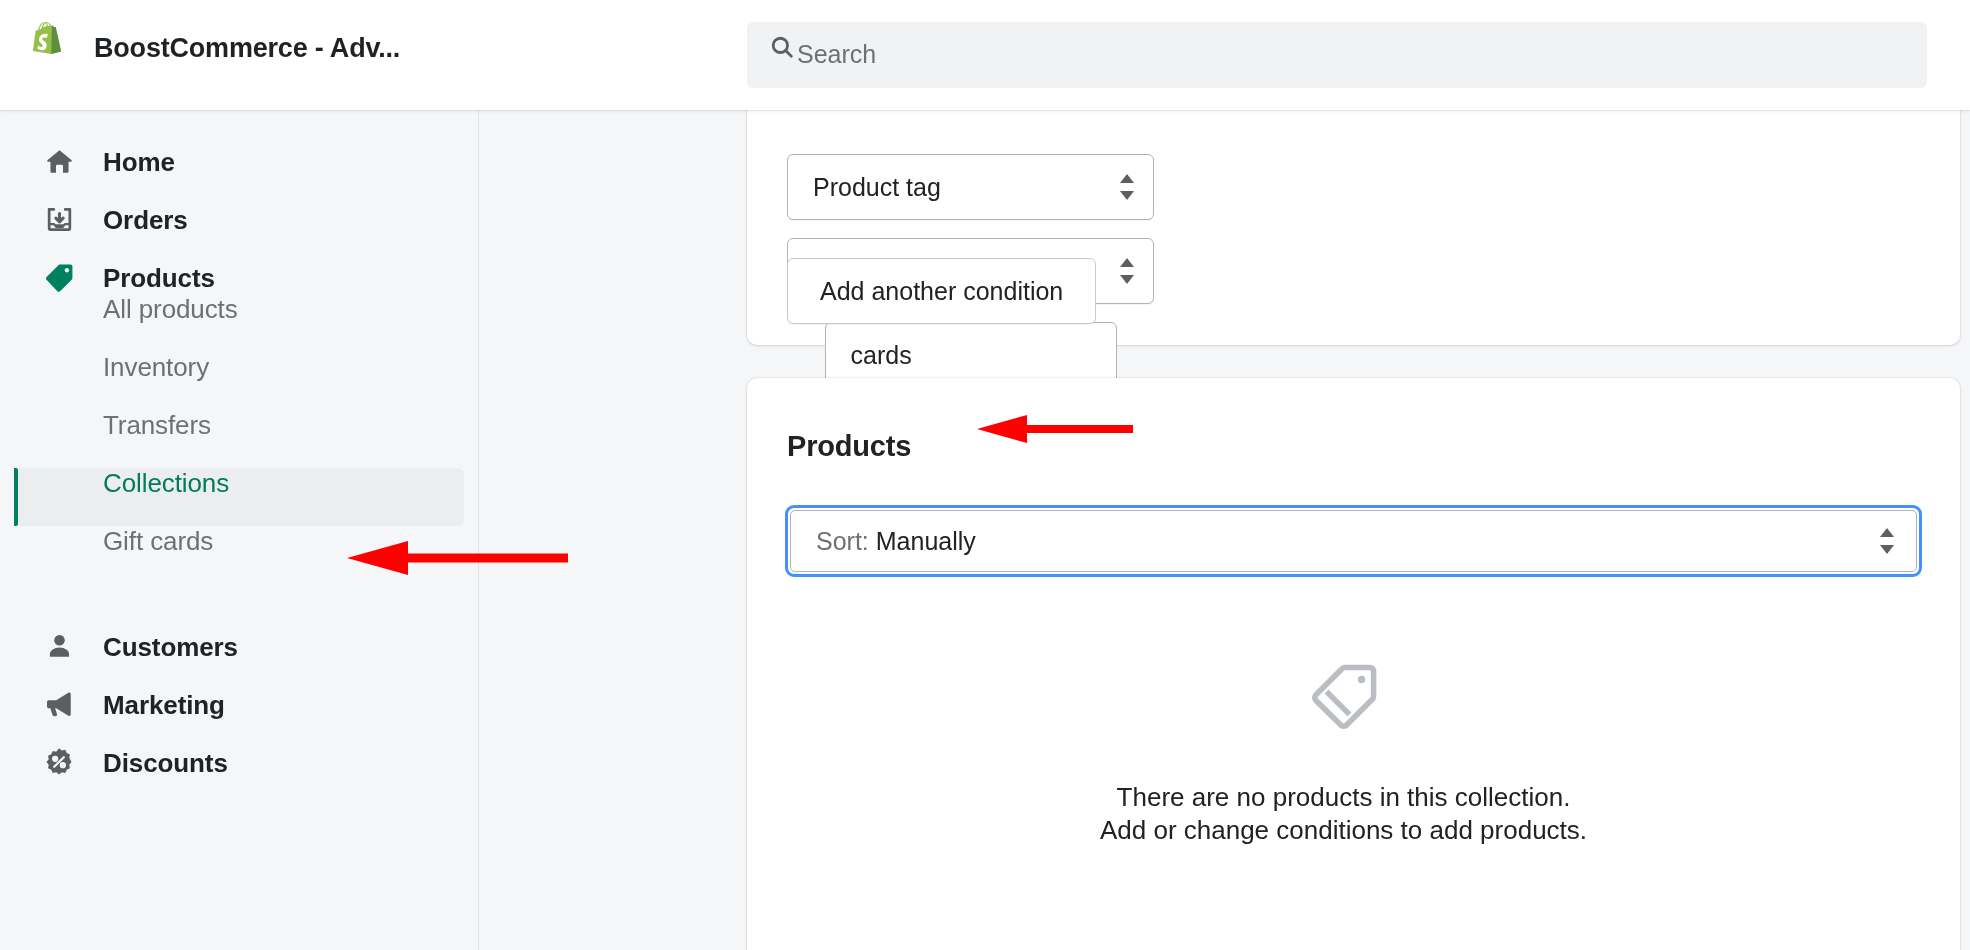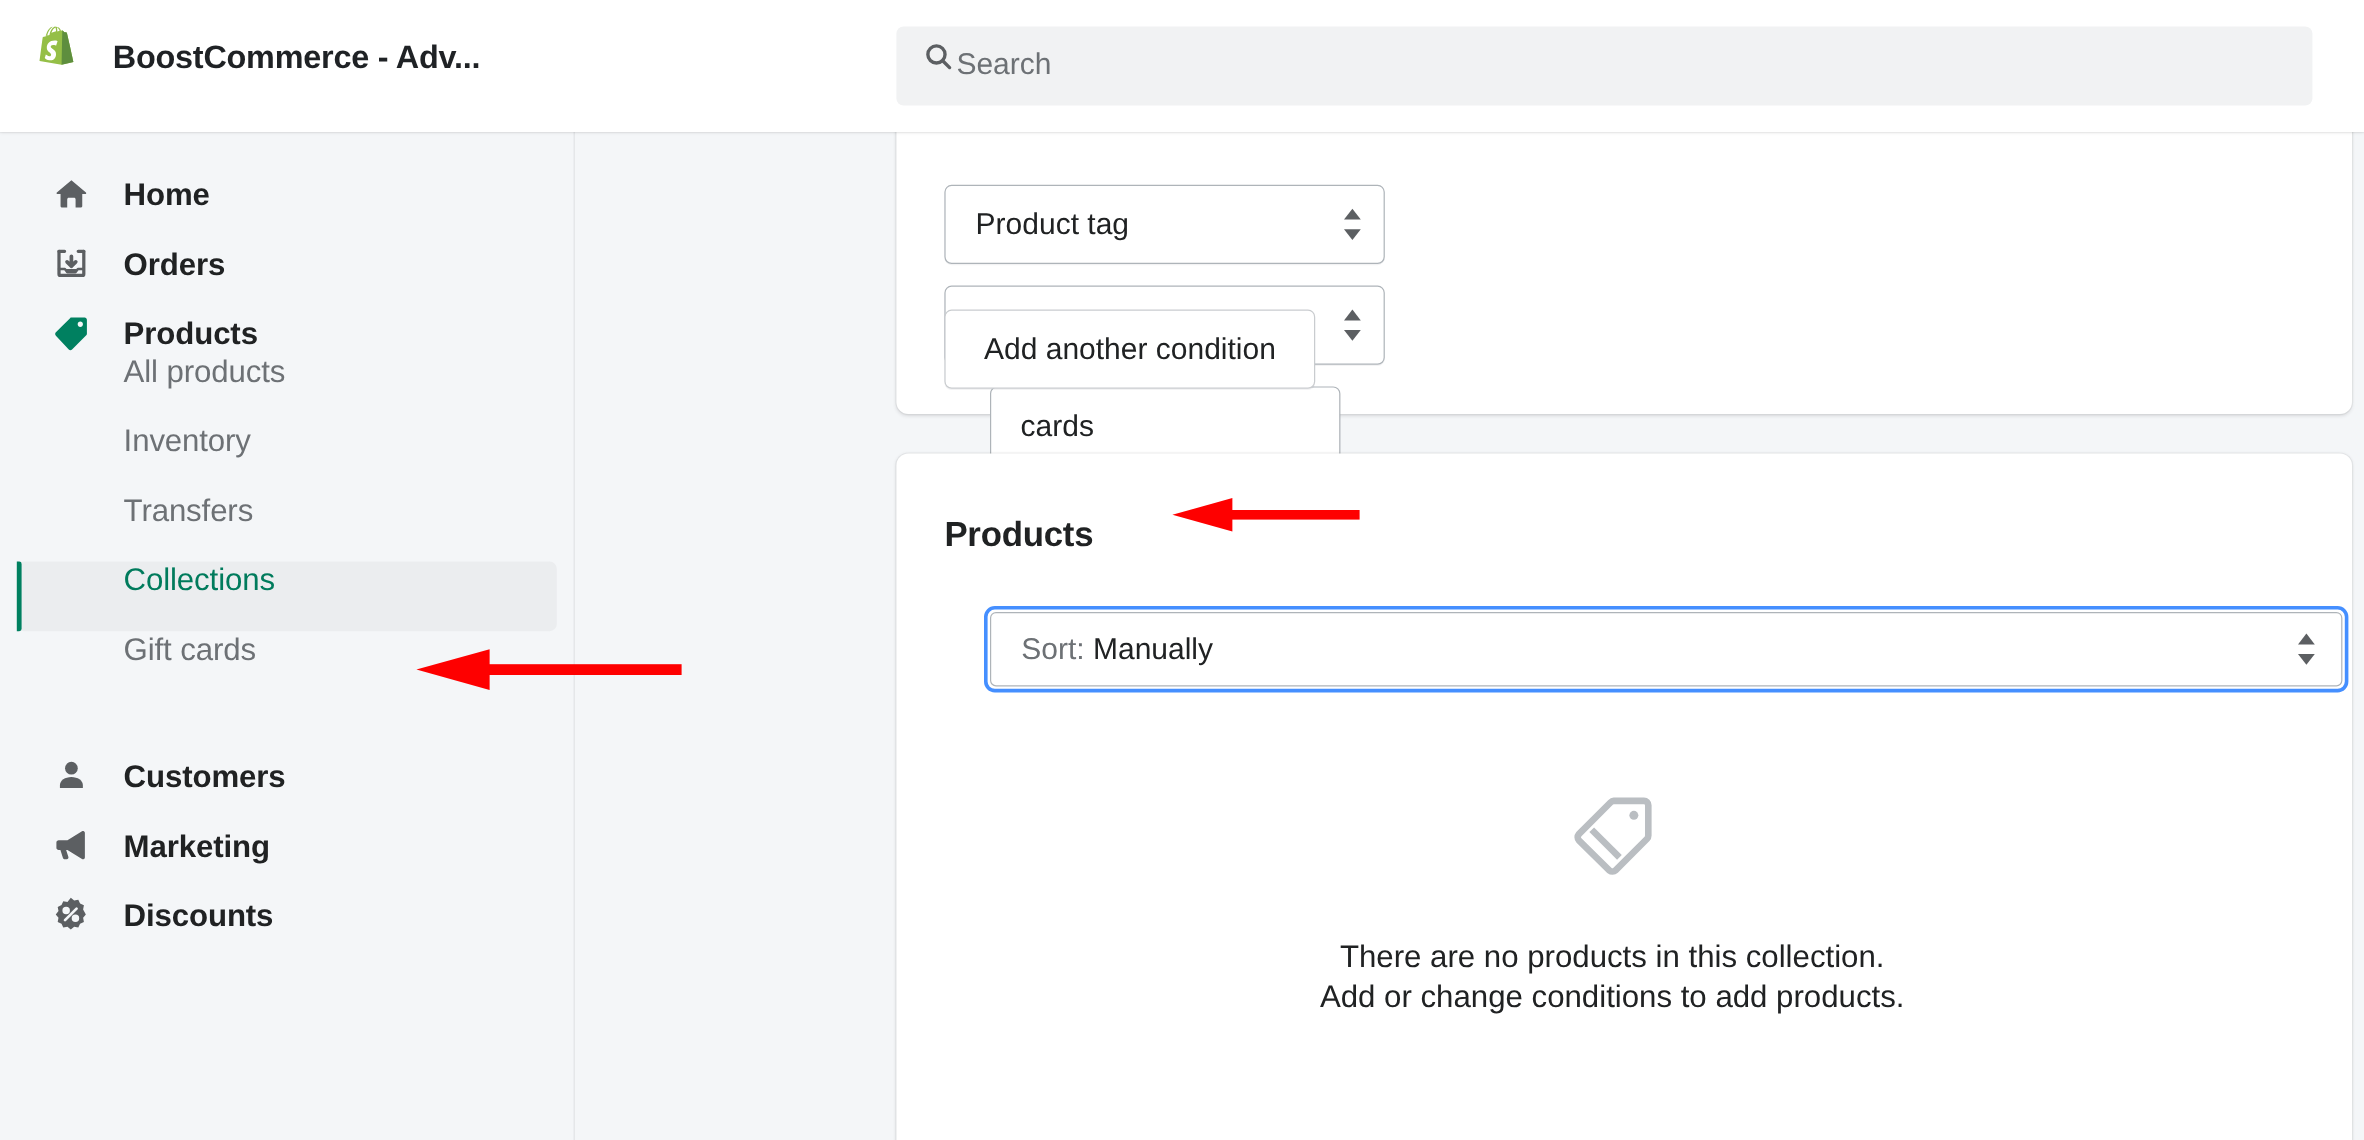--- a/index.html
+++ b/index.html
@@ -250,21 +250,20 @@
   }
 
   .sort-select-outer {
     position: absolute;
     left: 38px; top: 127px;
     width: 1137px; height: 72px;
     border: 3px solid #458fff;
     border-radius: 9px;
     padding: 2px;
     cursor: pointer;
-    margin-left: 35px;
   }
   .sort-select-inner {
     width: 100%; height: 100%;
     background: #ffffff;
     border: 1px solid #aeb4b9;
     border-radius: 5px;
     display: flex;
     align-items: center;
     padding: 0 25px;
     position: relative;

